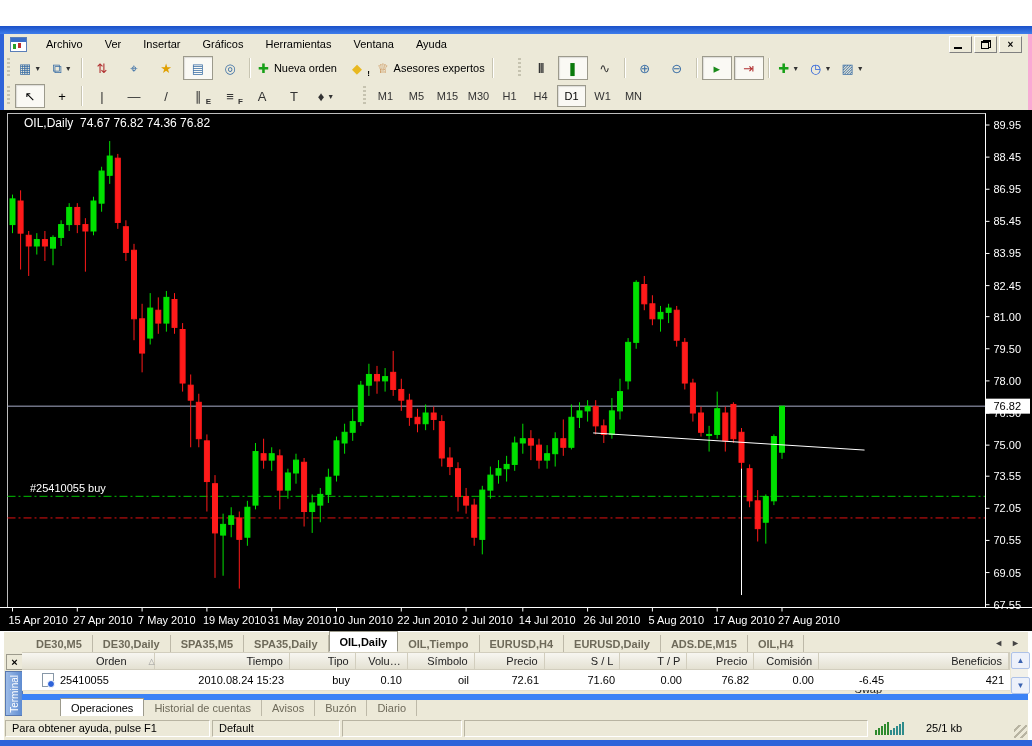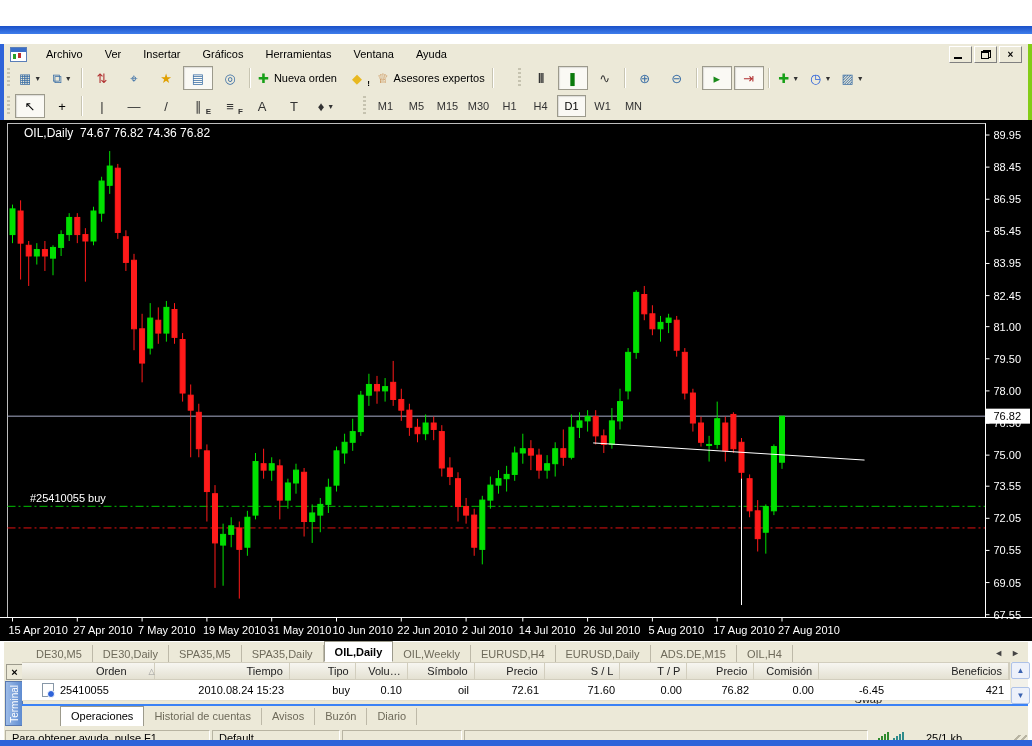--- a/index.html
+++ b/index.html
@@ -2,21 +2,21 @@
 <html><head>
 <meta charset="utf-8">
 <style>
   html,body{margin:0;padding:0;background:#fff;width:1032px;height:746px;overflow:hidden;
     font-family:"Liberation Sans","DejaVu Sans",sans-serif;font-size:11px;color:#000;}
   #stage{position:relative;width:1032px;height:746px;background:#fff;}
   .white-top{position:absolute;left:0;top:0;width:1032px;height:26px;background:#ffffff;}
   .title-sliver{position:absolute;left:0;top:26px;width:1032px;height:8px;
     background:linear-gradient(180deg,#1A50C8,#3E7DEB);}
   .sliver-close{position:absolute;right:14px;top:27px;width:22px;height:6px;background:#D8412F;border-radius:2px 2px 0 0;}
-  .app{position:absolute;left:0;top:44px;width:1028px;height:524px;border-left:4px solid #2E63D9;background:#84cc16;}
+  .app{position:absolute;left:0;top:34px;width:1028px;height:524px;border-left:4px solid #2E63D9;background:#f9a8d4;}
   
   .menubar{position:absolute;left:0;top:0;width:1024px;height:20px;background:#ECE9D8;display:flex;align-items:center;border-bottom:1px solid #E2DFCE;}
   .appicon{width:15px;height:13px;margin:0 8px 0 6px;background:#fff;border:1px solid #5A7EB8;position:relative;}
   .appicon::before{content:"";position:absolute;left:0;top:0;right:0;height:4px;background:#3A6EC8;}
   .appicon::after{content:"";position:absolute;left:2px;bottom:2px;width:3px;height:5px;background:#2AA12A;box-shadow:5px -1px 0 #C03030;}
   .menu-item{padding:3px 11px;cursor:default;}
   .winbtns{position:absolute;right:6px;top:2px;display:flex;gap:2px;}
   .winbtn{width:21px;height:15px;background:#ECE9D8;border:1px solid #fff;border-right-color:#808080;border-bottom-color:#808080;
     display:flex;align-items:center;justify-content:center;font-size:10px;font-weight:bold;position:relative;}
   .glyph-min{position:absolute;left:4px;bottom:3px;width:8px;height:2px;background:#000;}
@@ -38,21 +38,21 @@
   .tfbtn{height:20px;min-width:27px;margin:0 1px;display:inline-flex;align-items:center;justify-content:center;
     font-size:11px;border:1px solid transparent;color:#333;}
   .tfbtn.active{background:#FAF9F4;border:1px solid #9C9A8C;box-shadow:inset 1px 1px 1px rgba(0,0,0,0.12);color:#000;}
   
   #chart{position:absolute;left:-4px;top:76px;width:1032px;height:521px;background:#000;}
   #chart svg{position:absolute;left:0;top:0;}
   .chart-title{position:absolute;left:24px;top:6px;color:#fff;font-size:12px;z-index:5;}
   .pos-label{position:absolute;color:#fff;font-size:11px;z-index:5;}
   
   #chart-tabs{position:absolute;left:0;top:597px;width:1024px;height:21px;background:#ECE9D8;display:flex;align-items:flex-end;padding-left:22px;box-sizing:border-box;border-top:1px solid #fff;}
-  .ctab{height:17px;display:inline-flex;align-items:center;padding:0 10px;color:#6E6A5A;border-right:1px solid #BDB9A8;}
+  .ctab{height:17px;display:inline-flex;align-items:center;padding:0 10px;color:#6E6A5A;border-right:1px solid #BDB9A8;font-weight:bold;}
   .ctab.active{background:#FFFFFF;border:1px solid #9C9A8C;border-bottom:1px solid #fff;color:#000;font-weight:bold;height:19px;margin-top:-2px;border-right:1px solid #9C9A8C;}
   .tab-arrows{position:absolute;right:6px;bottom:3px;display:flex;gap:4px;color:#444;font-size:9px;}
   .tab-arrows span{padding:1px 2px;}
   
   #terminal{position:absolute;left:0;top:618px;width:1024px;height:64px;background:#ECE9D8;}
   .term-close{position:absolute;left:2px;top:2px;width:15px;height:14px;border:1px solid #9C9A8C;background:#ECE9D8;
     display:flex;align-items:center;justify-content:center;font-weight:bold;font-size:11px;}
   .term-strip{position:absolute;left:1px;top:19px;width:16px;height:43px;background:linear-gradient(90deg,#9DBCE8,#5E8BD0);
     border:1px solid #5878B0;display:flex;align-items:center;justify-content:center;}
   .term-strip span{writing-mode:vertical-rl;transform:rotate(180deg);color:#fff;font-size:10px;}
@@ -61,21 +61,21 @@
   .th{display:flex;align-items:center;box-sizing:border-box;border-right:1px solid #D2CEBE;padding:0 6px;color:#222;}
   .th.right,.td.right{justify-content:flex-end;text-align:center;}
   .sortglyph{color:#999;font-size:8px;margin-left:22px;}
   .trow{display:flex;height:20px;background:#fff;border-bottom:1px solid #E4E1D2;}
   .td{display:flex;align-items:center;box-sizing:border-box;padding:0 6px;background:#fff;}
   .doc-icon{width:10px;height:12px;background:#fff;border:1px solid #8898A8;position:relative;margin:0 6px 0 14px;}
   .doc-icon::before{content:"";position:absolute;right:-2px;bottom:-2px;width:6px;height:6px;border-radius:50%;background:#2E63D9;border:1px solid #fff;}
   .tscroll{position:absolute;right:0;top:0;width:17px;height:42px;background:#F2F1EA;}
   .sbtn{position:absolute;left:0;width:17px;height:15px;background:#EDF1FA;border:1px solid #AEC2E8;border-radius:2px;
     color:#3A62B0;font-size:8px;display:flex;align-items:center;justify-content:center;}
-  .term-tabs{position:absolute;left:18px;top:42px;width:1006px;height:22px;background:#ECE9D8;border-top:2px solid #3b82f6;display:flex;align-items:center;padding-left:38px;box-sizing:border-box;}
+  .term-tabs{position:absolute;left:18px;top:42px;width:1006px;height:22px;background:#ECE9D8;border-top:6px solid #3b82f6;display:flex;align-items:center;padding-left:38px;box-sizing:border-box;}
   .ttab{height:17px;display:inline-flex;align-items:center;padding:0 10px;color:#6E6A5A;border-right:1px solid #BDB9A8;}
   .ttab.active{background:#fff;border:1px solid #9C9A8C;color:#000;height:19px;}
   
   #statusbar{position:absolute;left:0;top:682px;width:1024px;height:24px;background:#ECE9D8;display:flex;align-items:center;}
   .spanel{height:17px;margin:0 1px;border:1px solid #B8B4A2;border-bottom-color:#fff;border-right-color:#fff;
     display:flex;align-items:center;padding:0 6px;box-sizing:border-box;}
   .conn-bars{display:flex;align-items:flex-end;gap:1px;height:13px;margin:0 8px 0 6px;}
   .conn-bars i{display:block;width:2px;background:#2E8B2E;}
   .conn-bars i.t{background:#2E8B8B;}
   .grip-corner{position:absolute;right:1px;bottom:2px;width:13px;height:13px;
@@ -511,21 +511,21 @@
           <text x="778" y="513.5" fill="#FFFFFF" font-size="11px">27 Aug 2010</text>
         </svg>
     </div>
 
     <div id="chart-tabs">
       <div class="ctab">DE30,M5</div>
         <div class="ctab">DE30,Daily</div>
         <div class="ctab">SPA35,M5</div>
         <div class="ctab">SPA35,Daily</div>
         <div class="ctab active">OIL,Daily</div>
-        <div class="ctab">OIL,Weekly</div>
+        <div class="ctab">OIL,Tiempo</div>
         <div class="ctab">EURUSD,H4</div>
         <div class="ctab">EURUSD,Daily</div>
         <div class="ctab">ADS.DE,M15</div>
         <div class="ctab">OIL,H4</div>
         <div class="tab-arrows">
         <span>◄</span>
         <span>►</span>
       </div>
     </div>
 

